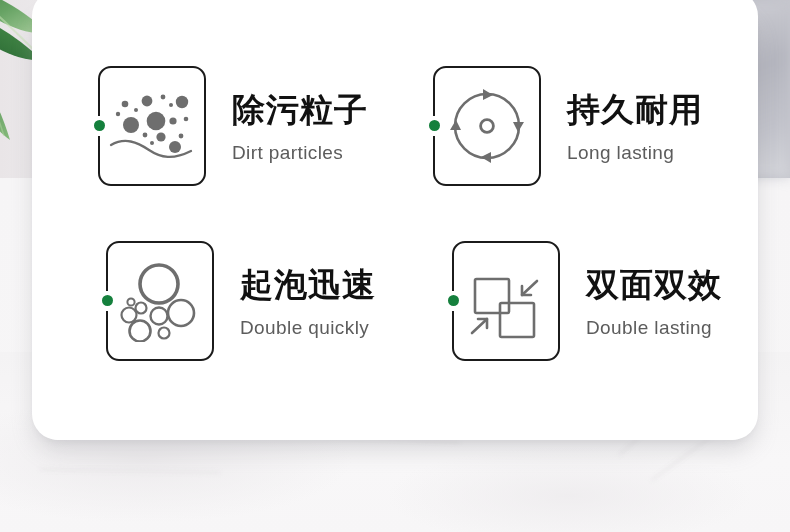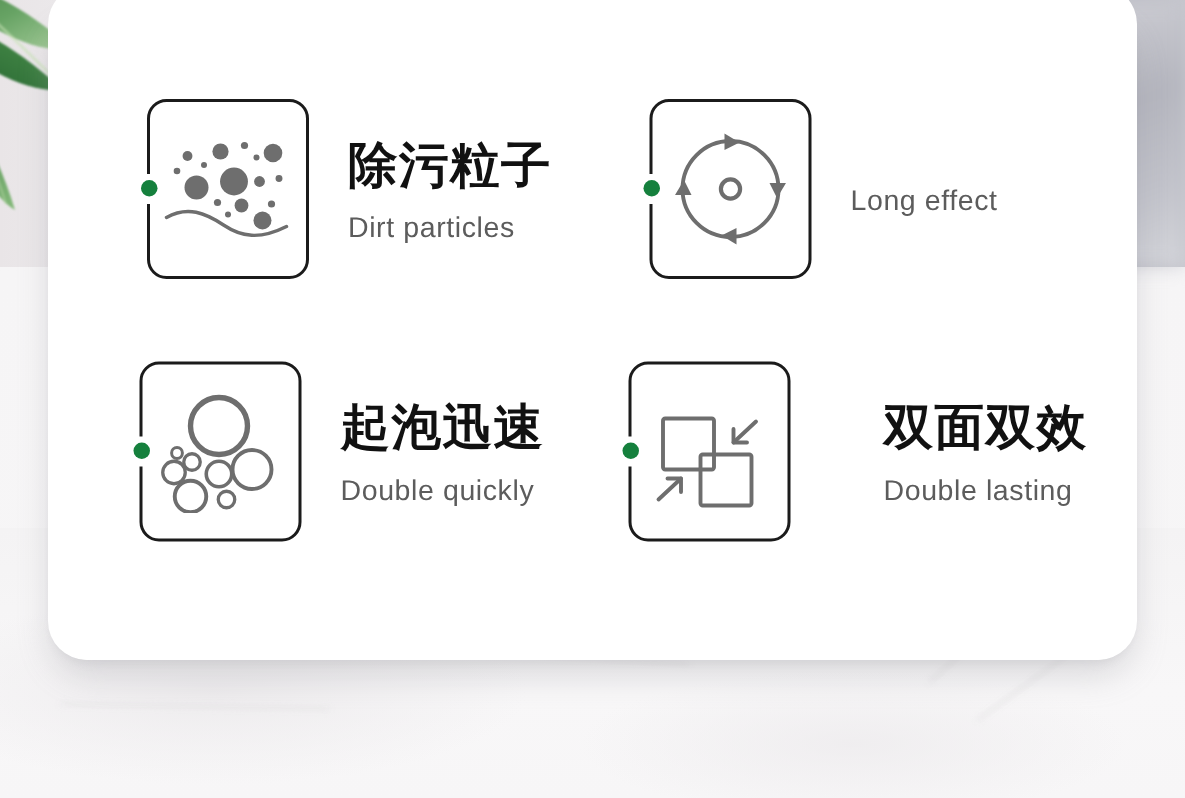--- a/index.html
+++ b/index.html
@@ -93,22 +93,22 @@
     left: 0; top: 0;
     width: 726px; height: 450px;
   }
   .feature {
     position: absolute;
     display: flex;
     align-items: center;
   }
   .feature.f0 { left: 62px;  top: 76px;  }
   .feature.f1 { left: 397px; top: 76px;  }
-  .feature.f2 { left: 57px;  top: 251px; justify-content: flex-end; }
-  .feature.f3 { left: 383px; top: 251px; gap: 36px; }
+  .feature.f2 { left: 70px;  top: 251px; justify-content: flex-end; }
+  .feature.f3 { left: 416px; top: 251px; }
 
   .icon-wrap {
     position: relative;
     width: 114px;
     height: 125px;
     flex: 0 0 auto;
   }
   .icon-box {
     position: absolute;
     left: 4px; top: 0;
@@ -268,21 +268,22 @@
                 <polygon points="36,3 36,14 46,9"></polygon>
                 <polygon points="77,36 66,36 71,46"></polygon>
                 <polygon points="44,77 44,66 34,71"></polygon>
                 <polygon points="3,44 14,44 9,34"></polygon>
               </g>
               <circle cx="40" cy="40" r="6.4" stroke="#6e6e6e" stroke-width="2.8" fill="none"></circle>
             </svg>
           </div>
         </div>
         <div class="labels">
-          <div class="title-en" style="color: rgb(92, 92, 92);">Long  effect</div>
+          <div class="title-cn" style="color: rgb(17, 17, 17);">持久耐用</div>
+          <div class="title-en" style="color: rgb(92, 92, 92);">Long  lasting</div>
         </div>
       </div>
 
       <div class="feature f2">
         <div class="icon-wrap">
           <div class="icon-box" style="border-color: rgb(27, 27, 27);"></div>
           <div class="icon-notch"></div>
           <div class="icon-dot" style="background: rgb(21, 128, 61);"></div>
           <div class="icon-art">
             <svg width="84" height="82" viewBox="0 0 84 82" xmlns="http://www.w3.org/2000/svg">

